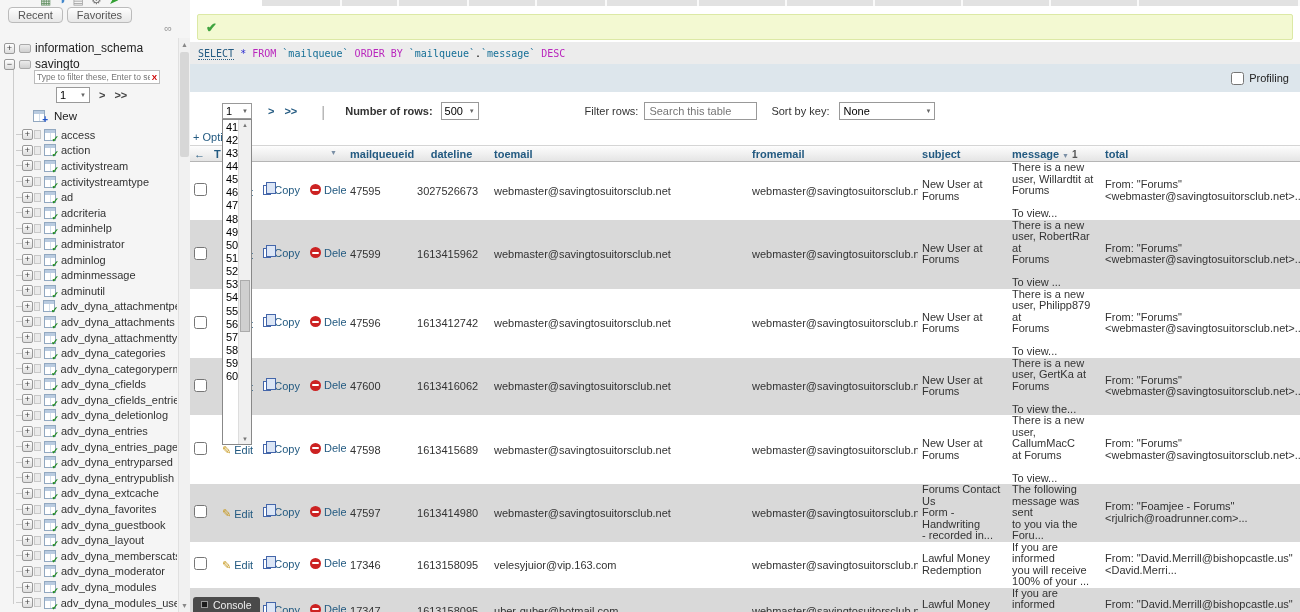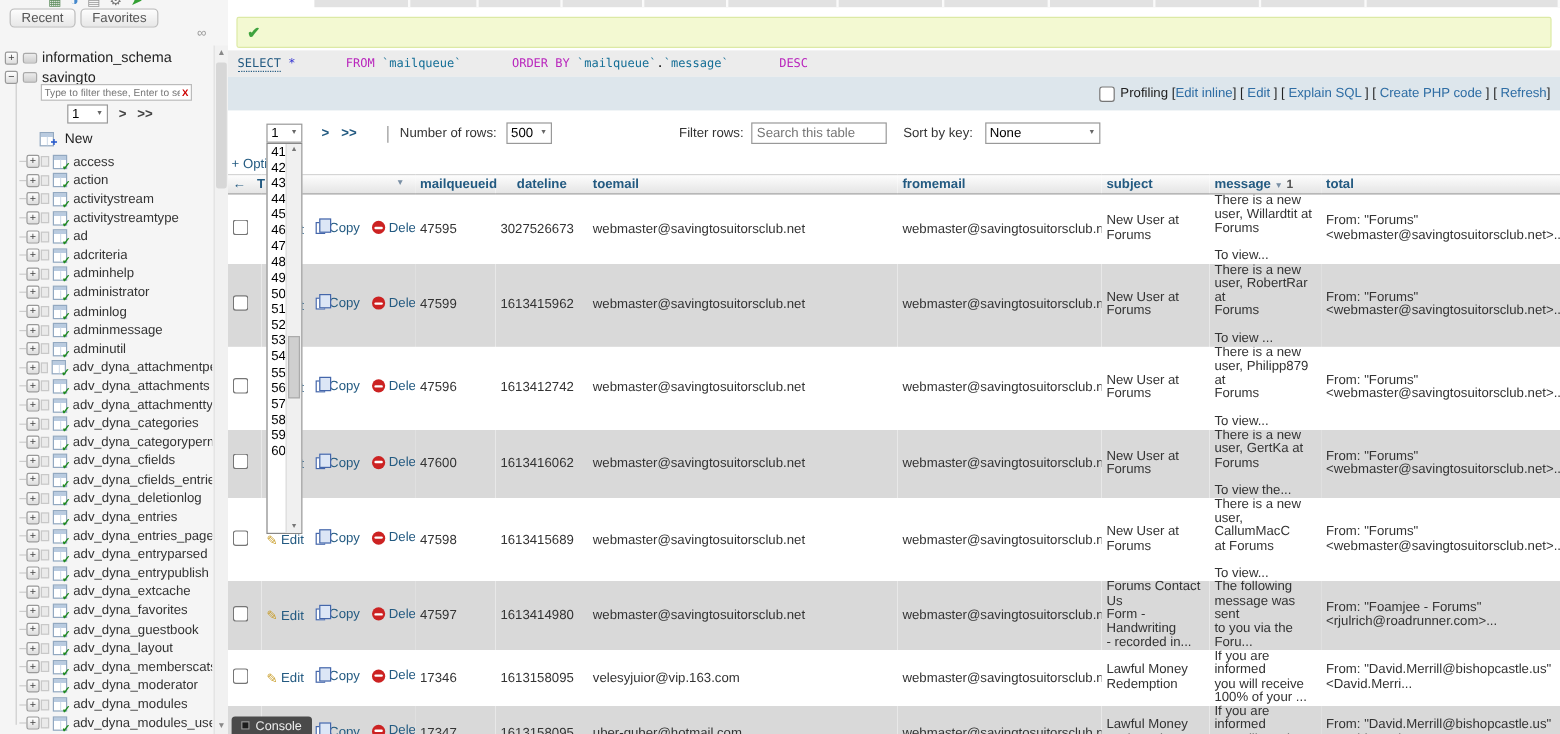--- a/index.html
+++ b/index.html
@@ -70,37 +70,37 @@
   #msg { position:absolute; left:7px; top:14px; width:1096px; height:26px;
          background:#f3f9d2; border:1px solid #dce9a5; border-radius:2px;
          display:flex; align-items:center; padding-left:8px; font-size:11px; color:#333; }
   #msg .check { color:#3fa33f; font-weight:bold; font-size:13px; margin-right:9px; }
   #msg .b { font-weight:bold; }
 
   #sqlbox { position:absolute; left:0; top:42px; width:1110px; height:22px; background:#ececec;
             display:flex; align-items:center; padding-left:8px; }
   #sql-line { font-family:"DejaVu Sans Mono",monospace; font-size:10px; white-space:pre; }
   #sql-line .sel { color:#235a81; border-bottom:1px dotted #235a81; }
-  #sql-line .kw  { color:#b927bd;margin-left:36px; }
+  #sql-line .kw  { color:#b927bd; }
   #sql-line .idt { color:#146e96; }
   #sql-line .op  { color:#2a2ad0; }
 
   #profbar { position:absolute; left:0; top:64px; width:1110px; height:28px; background:#dde6ec;
              display:flex; align-items:center; justify-content:flex-end; padding-right:8px;
              font-size:11px; color:#222; }
   #profbar input { margin-right:5px; }
   .plink { color:#2e6da4; }
 
   #toolbar { position:absolute; left:0; top:98px; width:1110px; height:26px;
              display:flex; align-items:center; font-size:11px; color:#333; }
   #toolbar .sel1 { margin-left:32px; width:30px; }
   #toolbar .nav-gt { margin-left:16px; color:#235a81; font-weight:bold; }
   #toolbar .nav-gg { margin-left:10px; color:#235a81; font-weight:bold; }
   #toolbar .sep { margin-left:24px; color:#aaa; font-size:15px; }
-  #toolbar .lab-rows { margin-left:8px; }
+  #toolbar .lab-rows { margin-left:20px;font-weight:bold; }
   #toolbar .sel500 { margin-left:8px; width:38px; height:18px; }
   #toolbar .lab-filter { margin-left:58px;padding-left:48px; }
   #toolbar .filter-input { margin-left:6px; width:113px; height:18px; border:1px solid #999;
                            font-size:11px; padding:0 4px; color:#333;
                            font-family:"Liberation Sans",sans-serif; }
   #toolbar .lab-sort { margin-left:14px; }
   #toolbar .selNone { margin-left:10px; width:96px; height:18px; }
 
   #options-link { position:absolute; left:3px; top:131px; font-size:11px; color:#235a81; }
 
@@ -449,21 +449,20 @@
   </div>
 
   <div id="sqlbox">
     <span id="sql-line"><span class="sel">SELECT</span><span> </span><span class="op">*</span><span> </span><span class="kw">FROM</span><span> </span><span class="idt">`mailqueue`</span><span> </span><span class="kw">ORDER BY</span><span> </span><span class="idt">`mailqueue`</span><span>.</span><span class="idt">`message`</span><span> </span><span class="kw">DESC</span></span>
   </div>
 
   <div id="profbar">
     <input type="checkbox" style="">
     <span>Profiling</span>
     <span>&nbsp;</span>
-    <span id="prof-parts"><span>[</span><span class="plink">Edit inline</span><span>] [ </span><span class="plink">Edit</span><span> ] [ </span><span class="plink">Explain SQL</span><span> ] [ </span><span class="plink">Create PHP code</span><span> ] [ </span><span class="plink">Refresh</span><span>]</span></span>
   </div>
 
   <div id="toolbar">
     <span class="mini-select sel1">
       <span>1</span>
       <span class="caret">▼</span>
     </span>
     <span class="nav-gt">&gt;</span>
     <span class="nav-gg">&gt;&gt;</span>
     <span class="sep">|</span>

